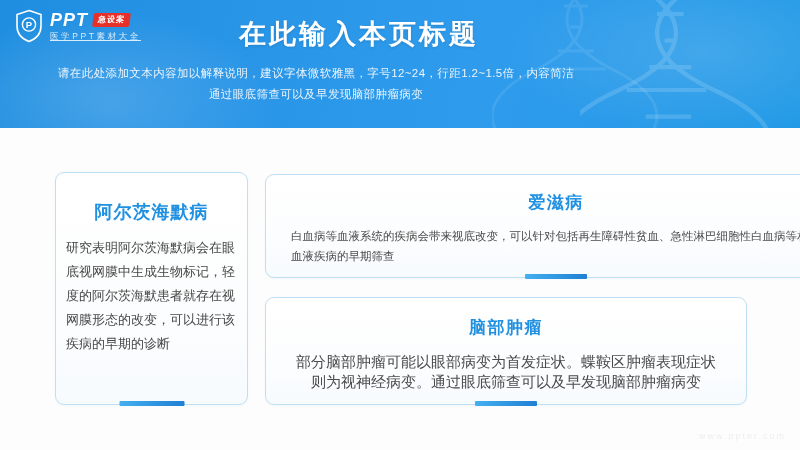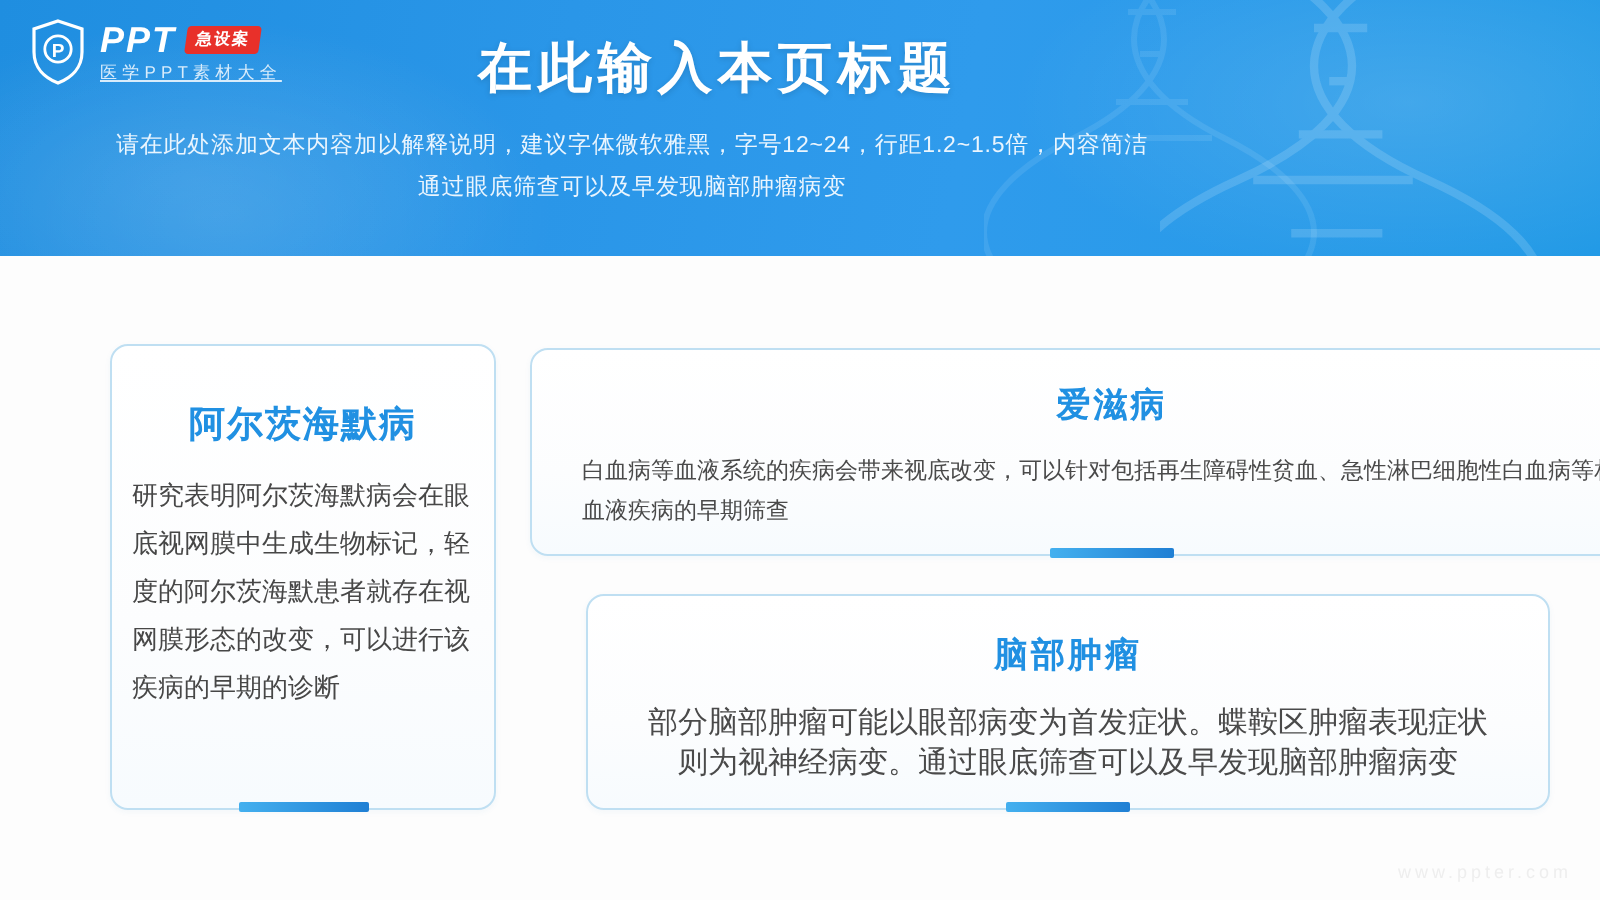--- a/index.html
+++ b/index.html
@@ -84,21 +84,21 @@
     padding:0 10px; color:#474747;
   }
   #card-left .card-bar { width:65px; }
 
   
   #card-rt { left:265px; top:174px; width:582px; height:104px; }
   #card-rt .card-title { font-size:17px; margin-top:16px; }
   #card-rt .card-body { font-size:11.5px; line-height:20px; margin-top:12px; padding:0 25px; text-align:left; }
   #card-rt .card-bar { width:62px; }
 
-  #card-rb { left:265px; top:297px; width:482px; height:108px;margin-left:28px; }
+  #card-rb { left:265px; top:297px; width:482px; height:108px; }
   #card-rb .card-title { font-size:17px; margin-top:18px; }
   #card-rb .card-body { font-size:15px; line-height:20px; margin-top:13px; padding:0 25px; text-align:center; }
   #card-rb .card-bar { width:62px; }
 
   .watermark {
     position:absolute; right:14px; bottom:9px;
     font-size:9px; color:#eeeeee; letter-spacing:2px;
   }
 </style>
 </head>

